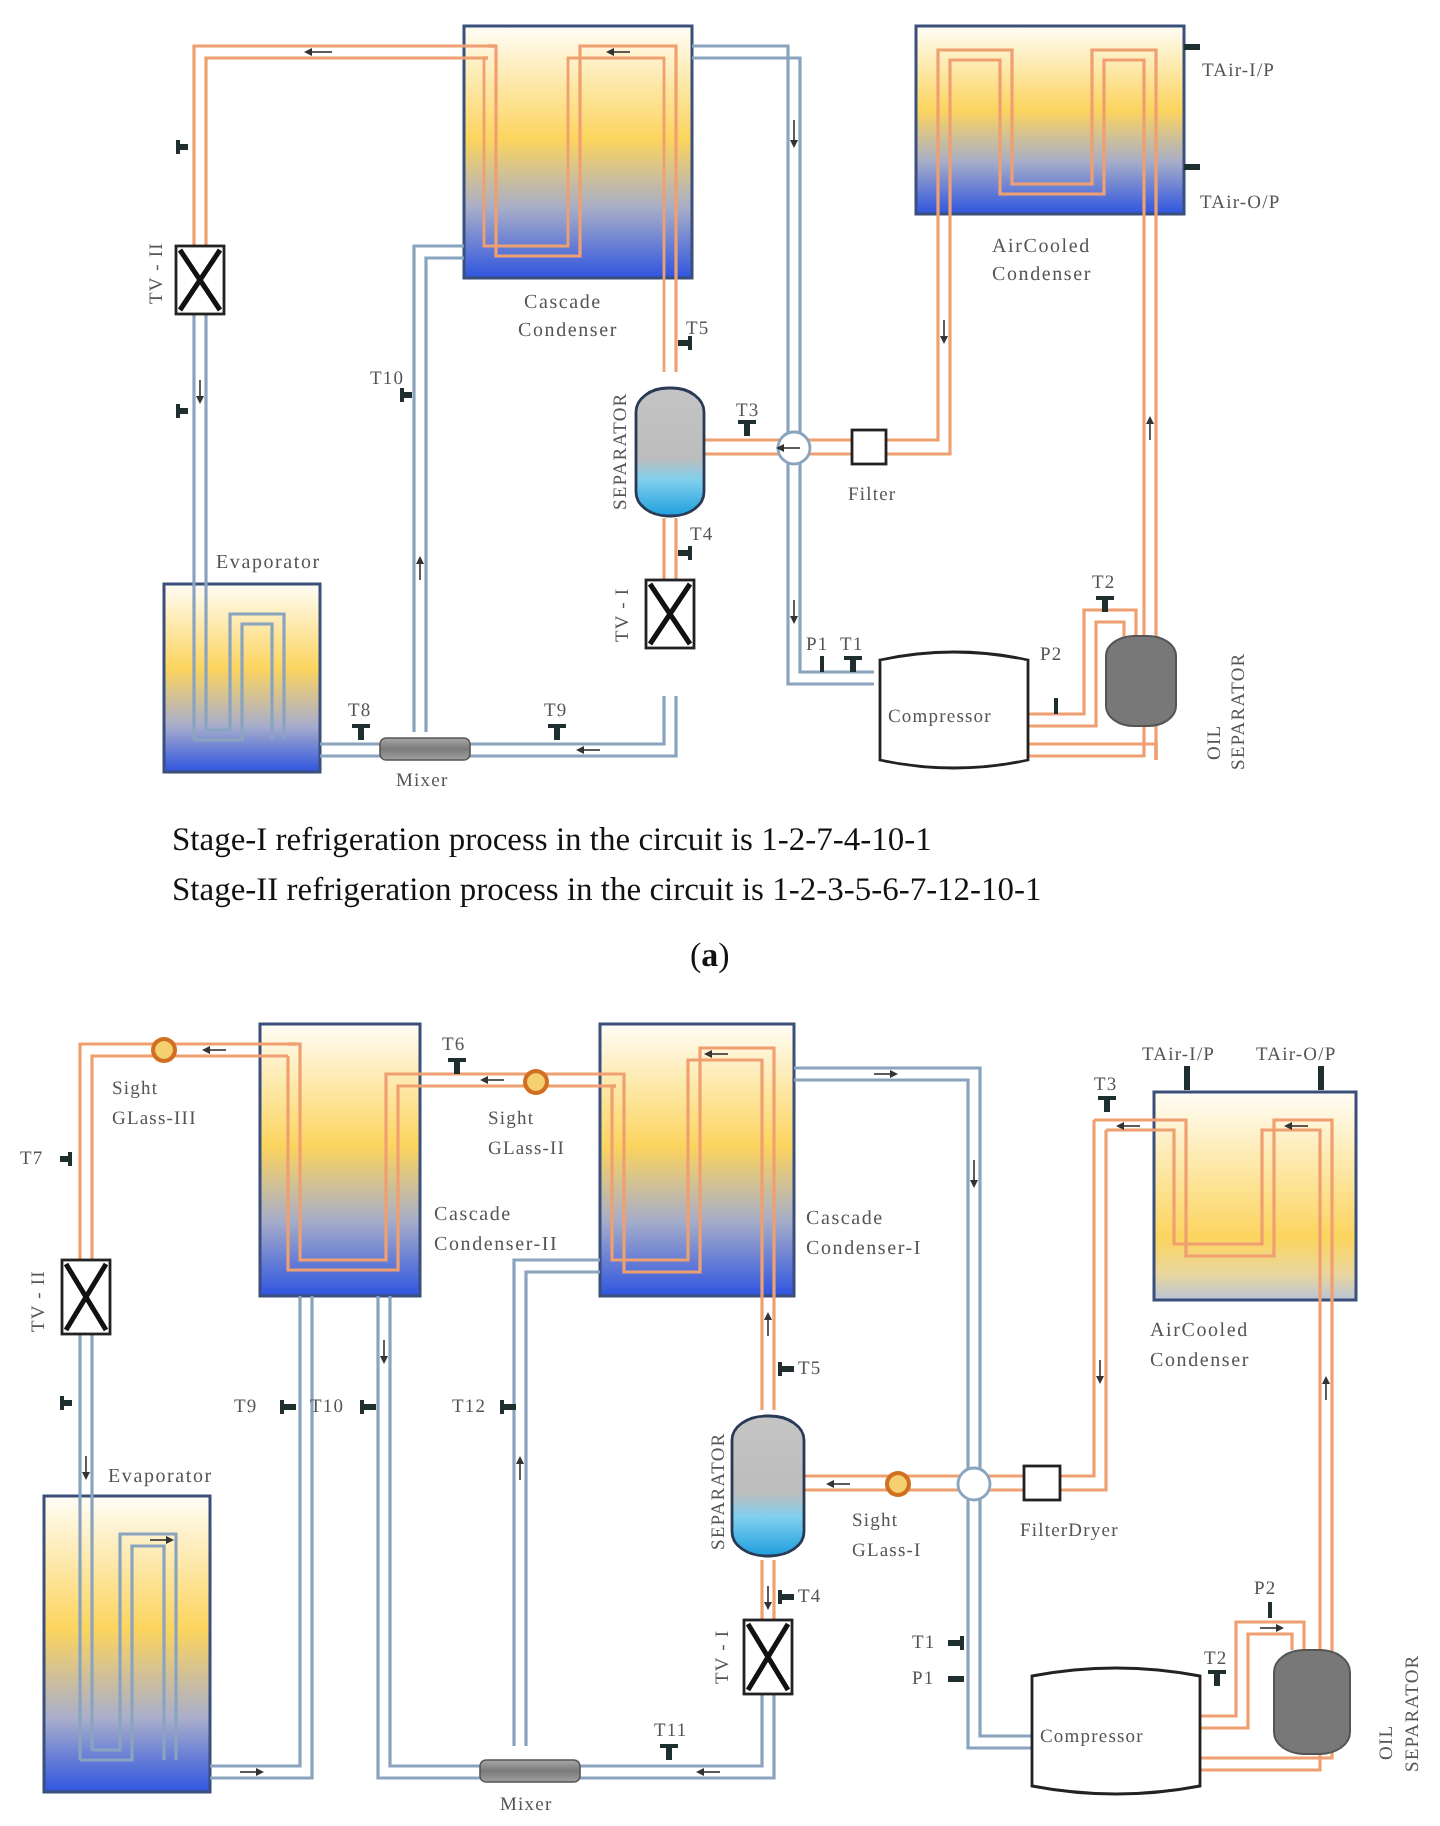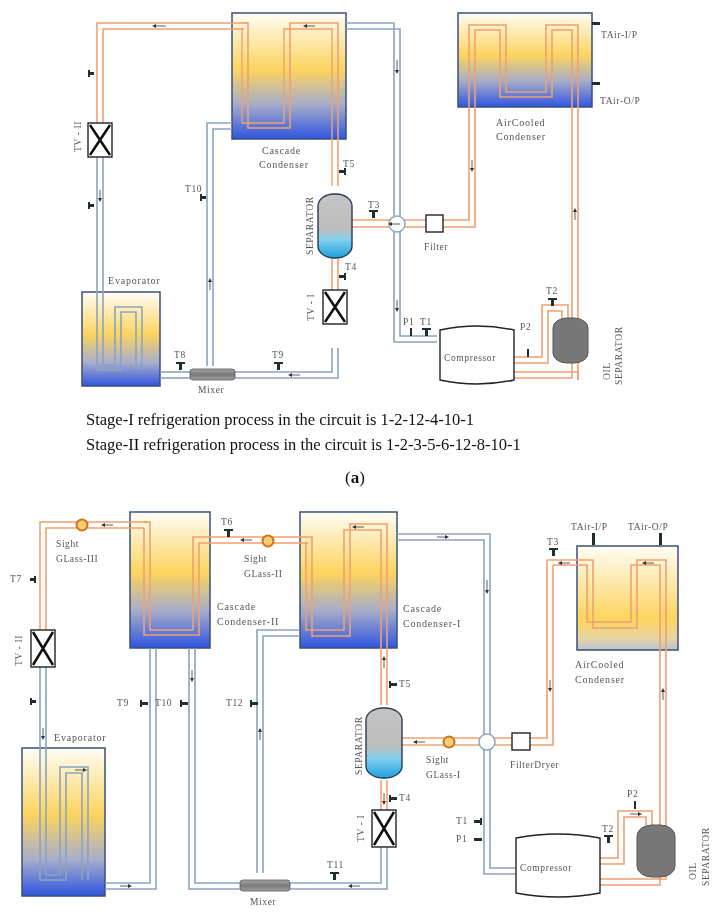--- a/index.html
+++ b/index.html
@@ -369,15 +369,15 @@
       <path d="M 487 580 L 487 592" marker-end="url(#arr)"></path>
       <path d="M 550 680 L 550 690" marker-end="url(#arr)"></path>
       <path d="M 663 700 L 663 690" marker-end="url(#arr)"></path>
       <path d="M 570 563 L 560 563" marker-end="url(#arr)"></path>
       <path d="M 654 563 L 644 563" marker-end="url(#arr)"></path>
       <path d="M 630 814 L 640 814" marker-end="url(#arr)"></path>
     </g>
   </g>
 </svg>
 
-<div class="cap" style="top:410px;">Stage-I  refrigeration process in the circuit is 1-2-12-4-10-1</div>
-<div class="cap" style="top:435px;">Stage-II refrigeration process in the circuit is 1-2-3-5-6-12-8-10-1</div>
+<div class="cap" style="top:410px;">Stage-I  refrigeration process in the circuit is 1-2-7-4-10-1</div>
+<div class="cap" style="top:435px;">Stage-II refrigeration process in the circuit is 1-2-3-5-6-7-12-10-1</div>
 <div class="sub" style="top:468px; left:345px;">(<b>a</b>)</div>
 
 </body></html>

